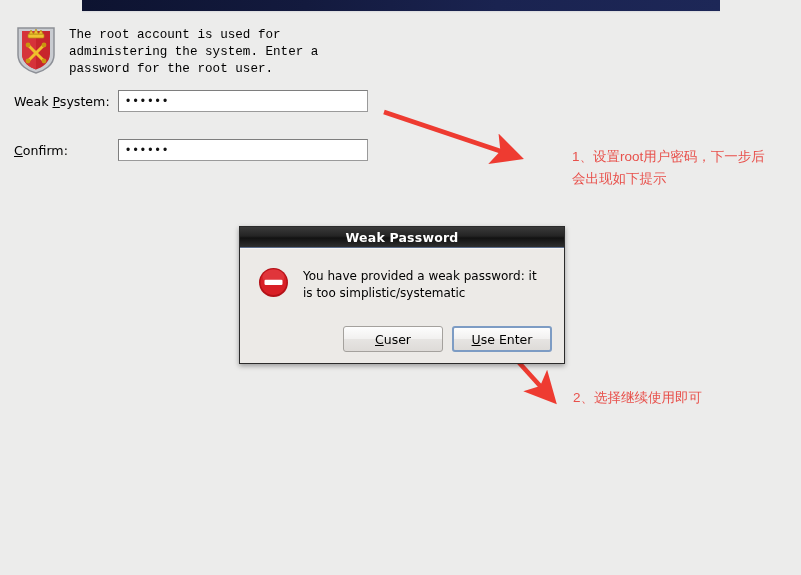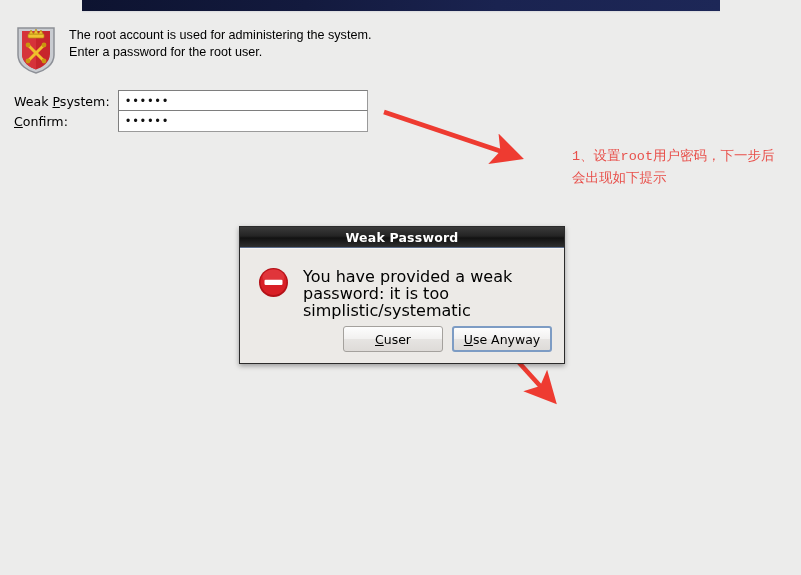--- a/index.html
+++ b/index.html
@@ -20,27 +20,27 @@
   .banner-shadow{
     position:absolute;left:82px;top:11px;width:638px;height:2px;
     background:linear-gradient(180deg,#d9dade,#ececeb);
   }
 
   
   .intro{position:absolute;left:14px;top:25px;width:360px;display:flex;gap:11px;}
   .shield{width:44px;height:50px;flex:0 0 44px;position:relative;}
   .intro-text{
     font-size:12.6px;line-height:17px;color:#000;padding-top:2px;
-    font-family:Liberation Sans, sans-serif;
+    font-family:Liberation Mono, monospace;
   }
 
   
   .form-row{position:absolute;display:flex;align-items:center;}
   #row-pass{left:14px;top:90px;}
-  #row-conf{left:14px;top:110px;}
+  #row-conf{left:14px;top:139px;}
   .field-label{
     width:104px;font-size:12.6px;color:#000;
     font-family:"DejaVu Sans","Liberation Sans",sans-serif;
   }
   .field-label u{text-decoration:underline;}
   .pw-input{
     width:250px;height:22px;box-sizing:border-box;
     background:#fff;border:1px solid #9a9a9a;
     border-top-color:#7e7e7e;border-left-color:#7e7e7e;
     display:flex;align-items:center;padding-left:7px;
@@ -67,21 +67,21 @@
   }
   .dlg-body{
     position:relative;height:calc(100% - 21px);
     background:#eceae7;
     border-top:1px solid #f5f4f2;
     box-sizing:border-box;
   }
   .dlg-msg-row{display:flex;gap:14px;padding:18px 16px 0 18px;}
   .stop-icon{width:31px;height:31px;flex:0 0 31px;}
   .dlg-msg{
-    font-size:16px;line-height:17px;color:#000;padding-top:1px;
+    font-size:12px;line-height:17px;color:#000;padding-top:1px;
     font-family:"DejaVu Sans","Liberation Sans",sans-serif;
   }
   .dlg-buttons{
     position:absolute;right:12px;bottom:11px;display:flex;gap:9px;
   }
   .btn{
     box-sizing:border-box;
     background:linear-gradient(180deg,#fdfdfd 0%,#f2f1f0 48%,#e6e4e2 52%,#dedbd8 100%);
     border:1px solid #a4a19d;border-radius:3px;
     font-size:12.5px;color:#000;
@@ -94,21 +94,21 @@
   #btn-useanyway{
     width:100px;height:26px;
     border:2px solid #7d9cc4;
     background:linear-gradient(180deg,#fdfdfd 0%,#f2f1f0 48%,#e6e4e2 52%,#dedbd8 100%);
   }
 
   
   .anno{
     position:absolute;color:#e8504b;
     font-size:13.5px;line-height:22px;white-space:pre-line;
-    font-family:Liberation Mono, monospace;
+    font-family:Liberation Sans, sans-serif;
   }
   #anno-1{left:572px;top:146px;width:230px;}
   #anno-2{left:573px;top:387px;width:215px;}
   .arrow-svg{position:absolute;pointer-events:none;}
 
   
   .navbar{position:absolute;left:0;bottom:0;width:801px;height:48px;}
 </style>
 </head>
 <body>
@@ -172,20 +172,21 @@
     <defs>
       <marker id="ah2" markerWidth="7" markerHeight="7" refX="2.2" refY="3.5" orient="auto">
         <path d="M0,0 L7,3.5 L0,7 L1.6,3.5 Z" fill="#ee3b31"></path>
       </marker>
     </defs>
     <line x1="8" y1="6" x2="37" y2="38" stroke="#ee3b31" stroke-width="4.6" marker-end="url(#ah2)" stroke-linecap="butt"></line>
   </svg>
 
   <div class="anno" id="anno-1">1、设置root用户密码，下一步后
 会出现如下提示</div>
+  <div class="anno" id="anno-2">2、选择继续使用即可</div>
 
   <div class="dialog">
     <div class="dlg-titlebar">
       <span class="dlg-title">Weak Password</span>
     </div>
     <div class="dlg-body">
       <div class="dlg-msg-row">
         <div class="stop-icon">
           <svg width="31" height="31" viewBox="0 0 31 31">
             <circle cx="15.5" cy="15.5" r="14.5" fill="#b31118"></circle>
@@ -198,21 +199,21 @@
       </div>
       <div class="dlg-buttons">
         <div class="btn" id="btn-cancel">
             <span></span>
             <u>C</u>
             <span>user</span>
           </div>
         <div class="btn" id="btn-useanyway">
             <span></span>
             <u>U</u>
-            <span>se Anyway</span>
+            <span>se Enter</span>
           </div>
       </div>
     </div>
   </div>
 
   <div class="navbar">
     
     
   </div>
 

